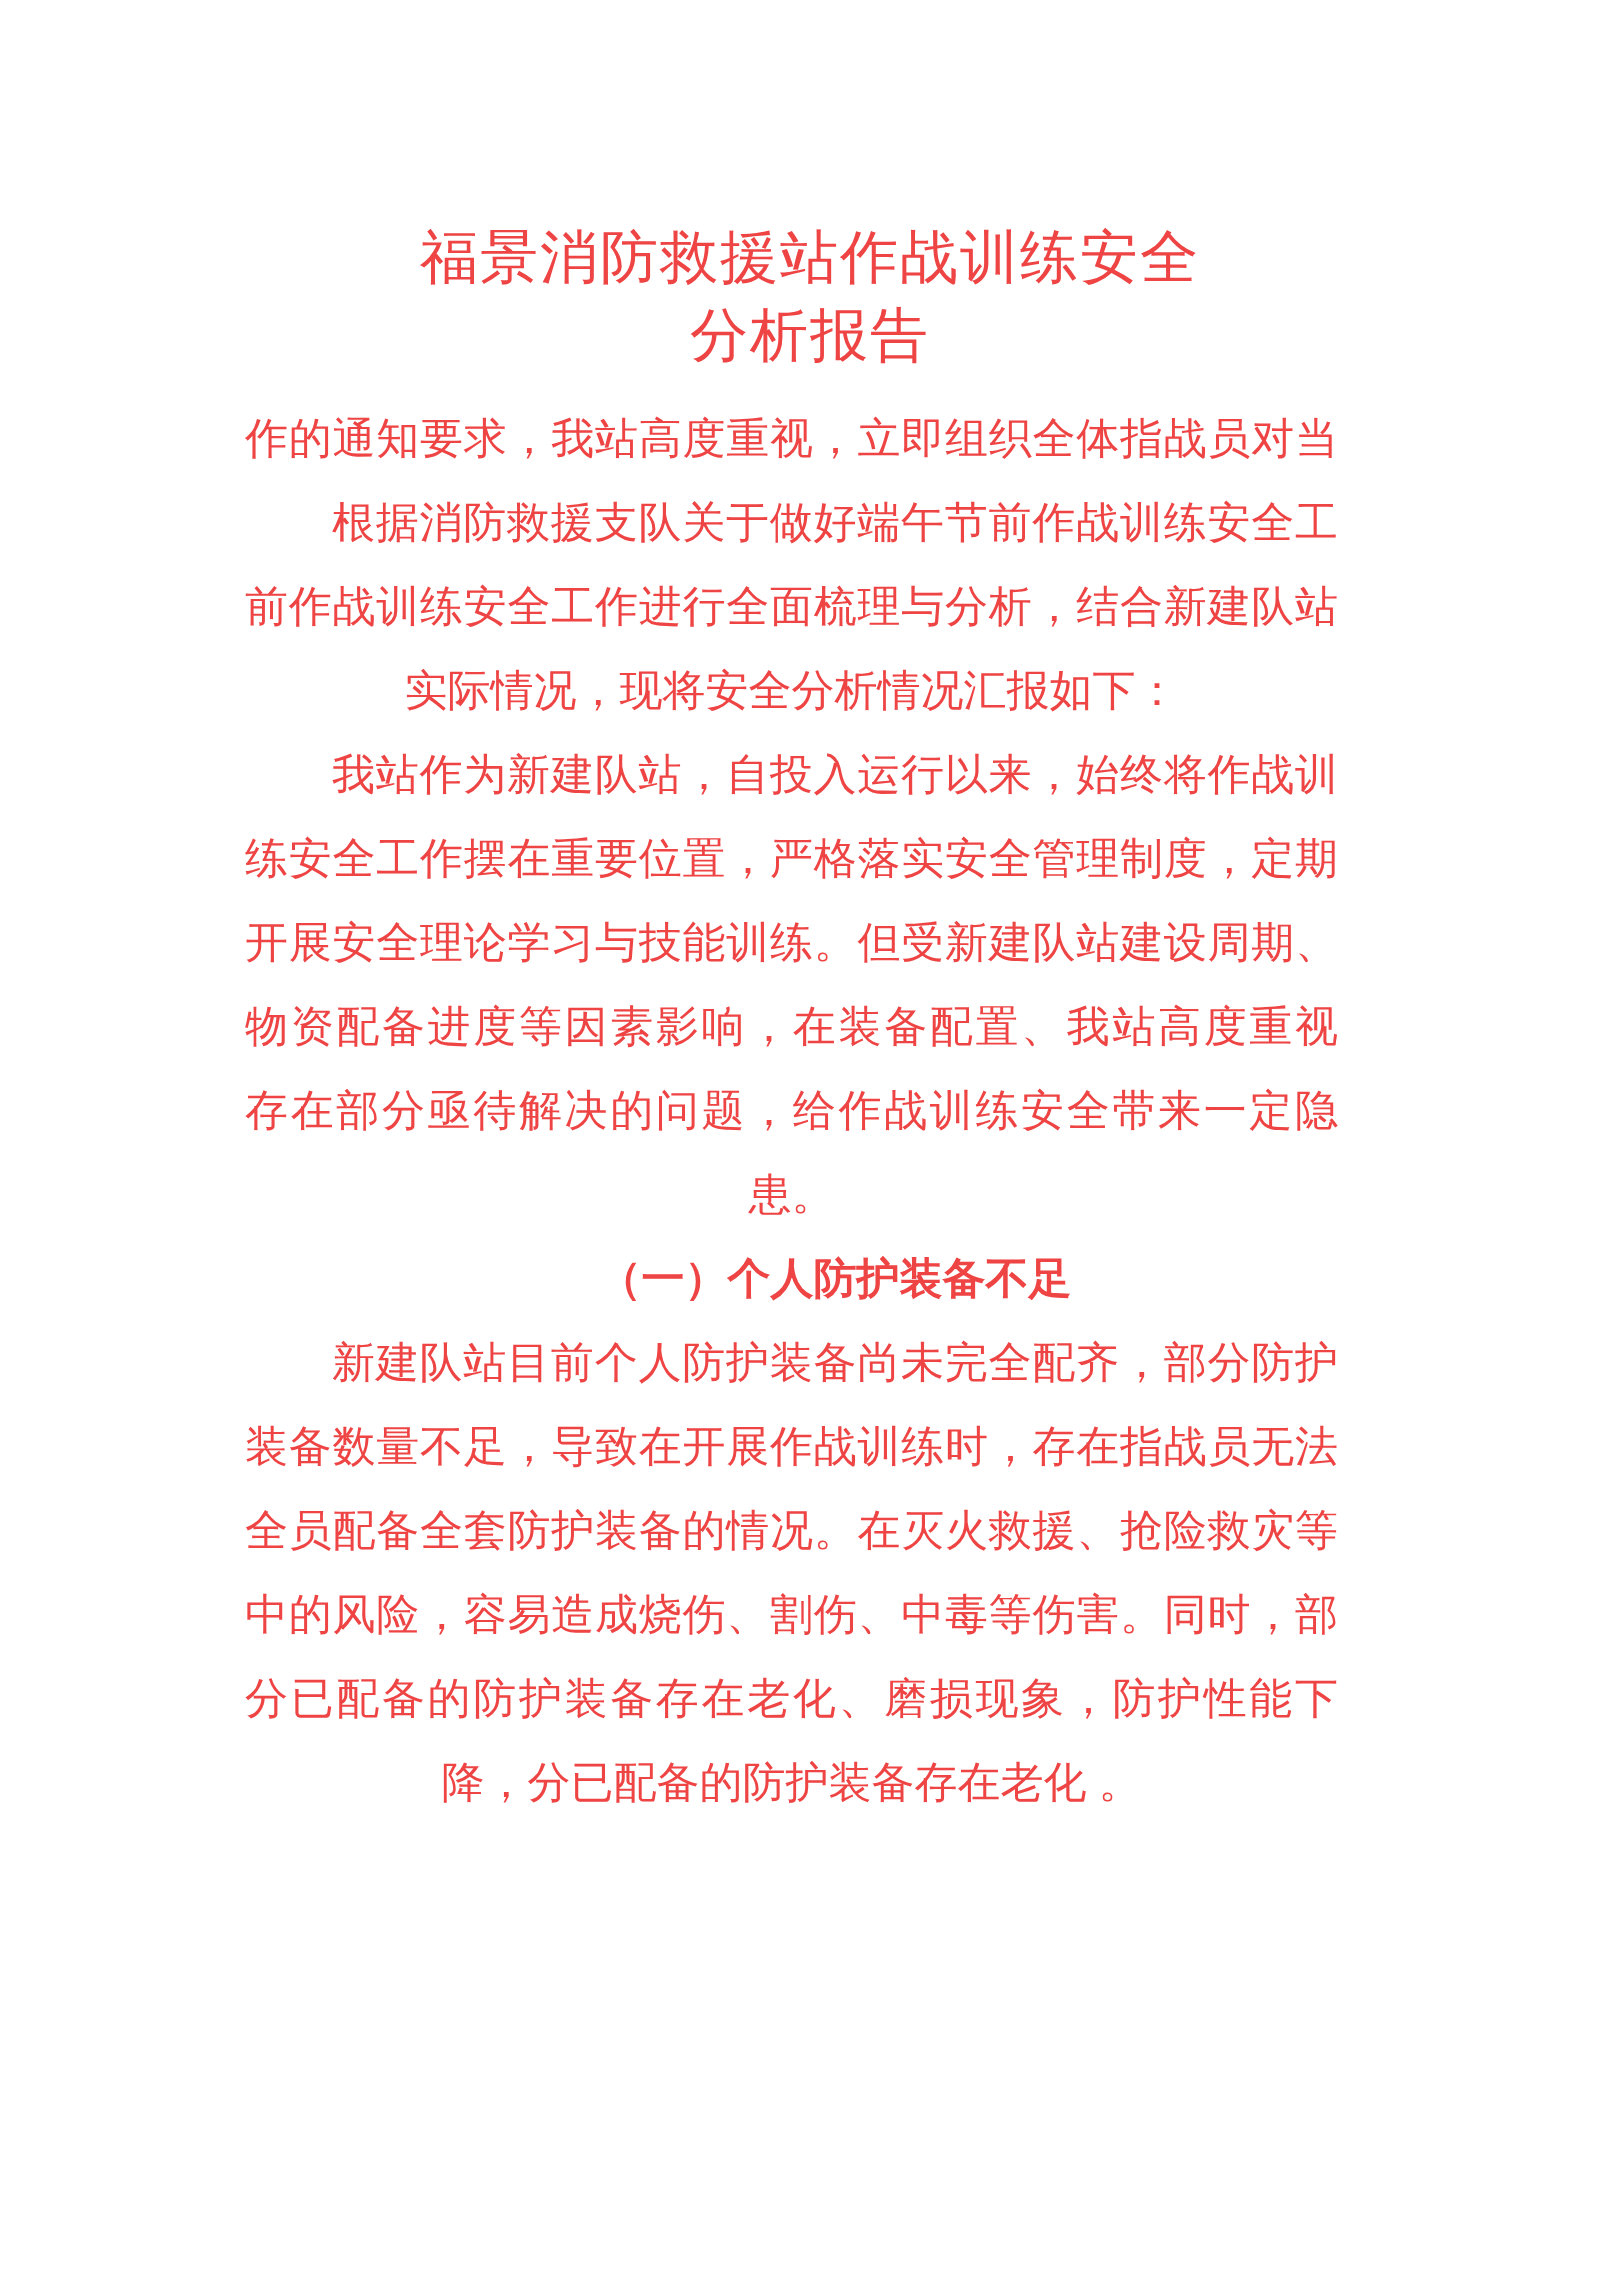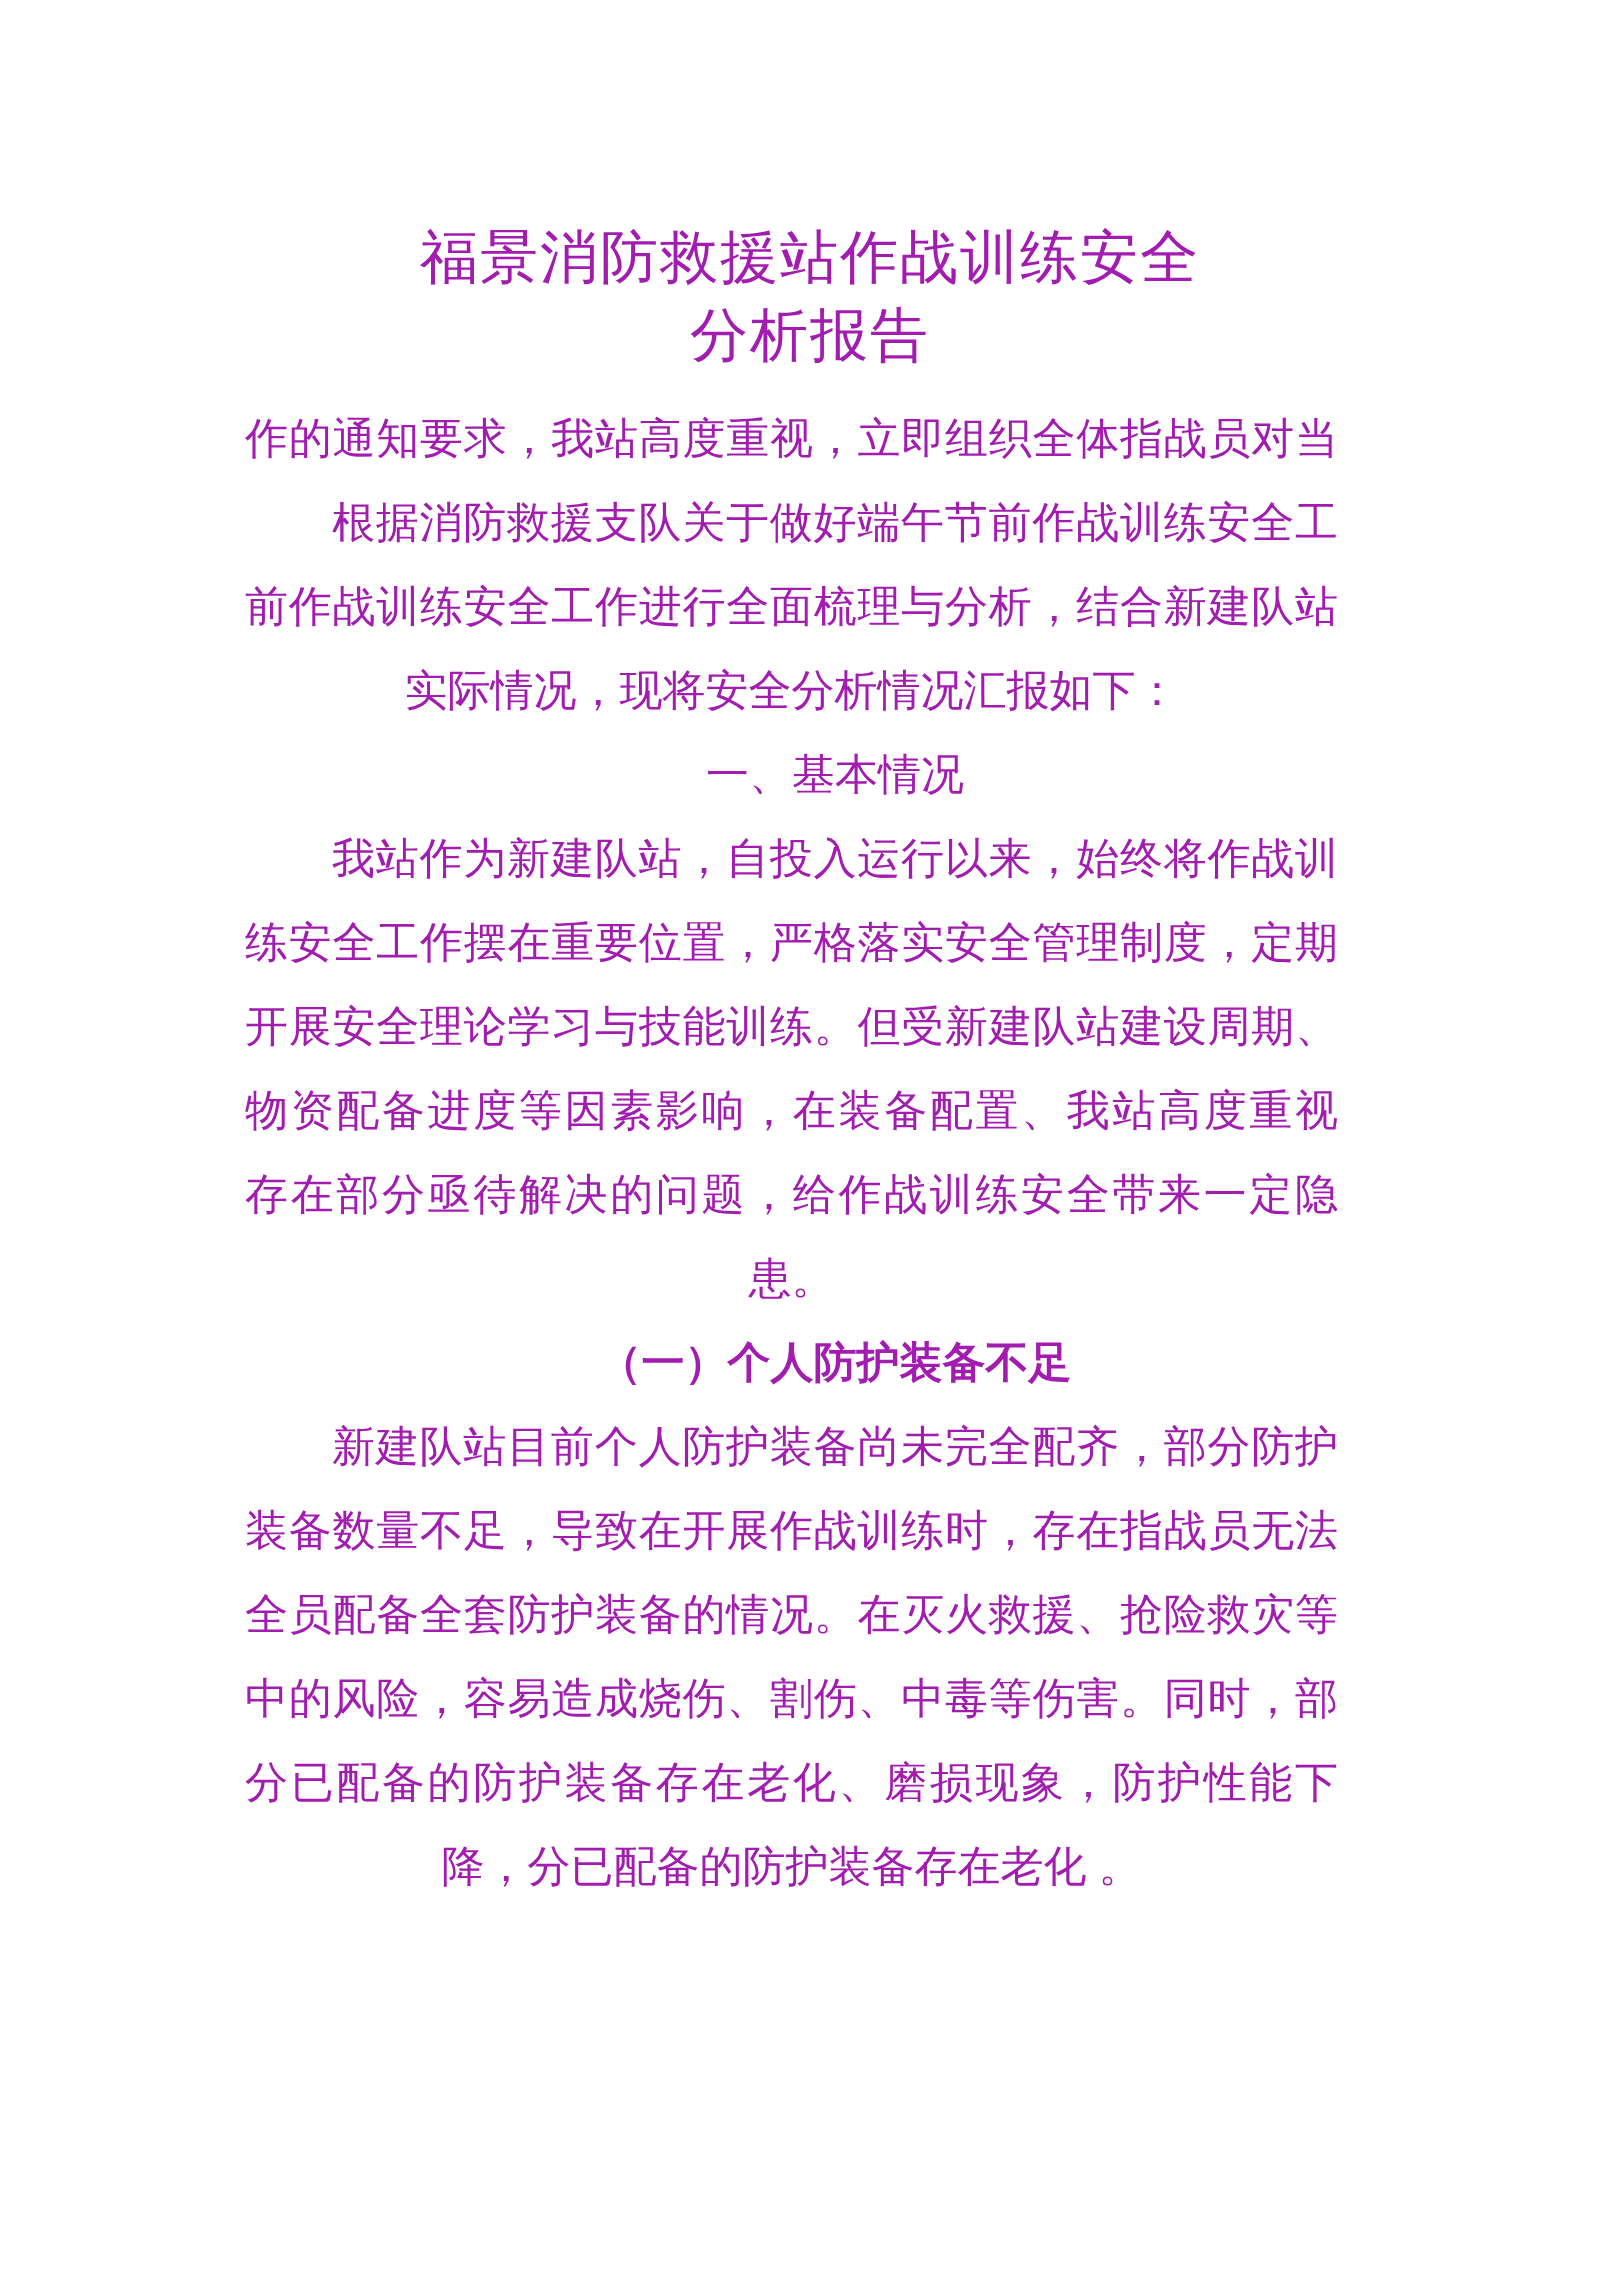--- a/index.html
+++ b/index.html
@@ -6,21 +6,21 @@
     margin: 0;
     padding: 0;
     background: #e8e8e8;
   }
   .page {
     position: relative;
     width: 1620px;
     height: 2293px;
     margin: 0 auto;
     background: #ffffff;
-    color: #a21caf;
+    color: #ef4444;
     font-family: "Liberation Sans", "DejaVu Sans", sans-serif;
     overflow: hidden;
   }
   .doc-title {
     margin: 218px 0 0 0;
     padding: 0;
     font-size: 58px;
     font-weight: 400;
     line-height: 78px;
     letter-spacing: 2px;
@@ -59,23 +59,20 @@
     <div class="title-line">福景消防救援站作战训练安全</div>
     <div class="title-line">分析报告</div>
   </h1>
   <div class="doc-body" id="doc-body">
       <div class="block paragraph">
         <div class="line fill">作的通知要求，我站高度重视，立即组织全体指战员对当</div>
         <div class="line indent fill">根据消防救援支队关于做好端午节前作战训练安全工</div>
         <div class="line fill">前作战训练安全工作进行全面梳理与分析，结合新建队站</div>
         <div class="line">实际情况，现将安全分析情况汇报如下：</div>
       </div>
-      <div class="block heading">
-        <div class="line indent">一、基本情况</div>
-      </div>
       <div class="block paragraph">
         <div class="line indent fill">我站作为新建队站，自投入运行以来，始终将作战训</div>
         <div class="line fill">练安全工作摆在重要位置，严格落实安全管理制度，定期</div>
         <div class="line fill">开展安全理论学习与技能训练。但受新建队站建设周期、</div>
         <div class="line fill">物资配备进度等因素影响，在装备配置、我站高度重视</div>
         <div class="line fill">存在部分亟待解决的问题，给作战训练安全带来一定隐</div>
         <div class="line">患。</div>
       </div>
       <div class="block heading-bold">
         <div class="line indent">（一）个人防护装备不足</div>

